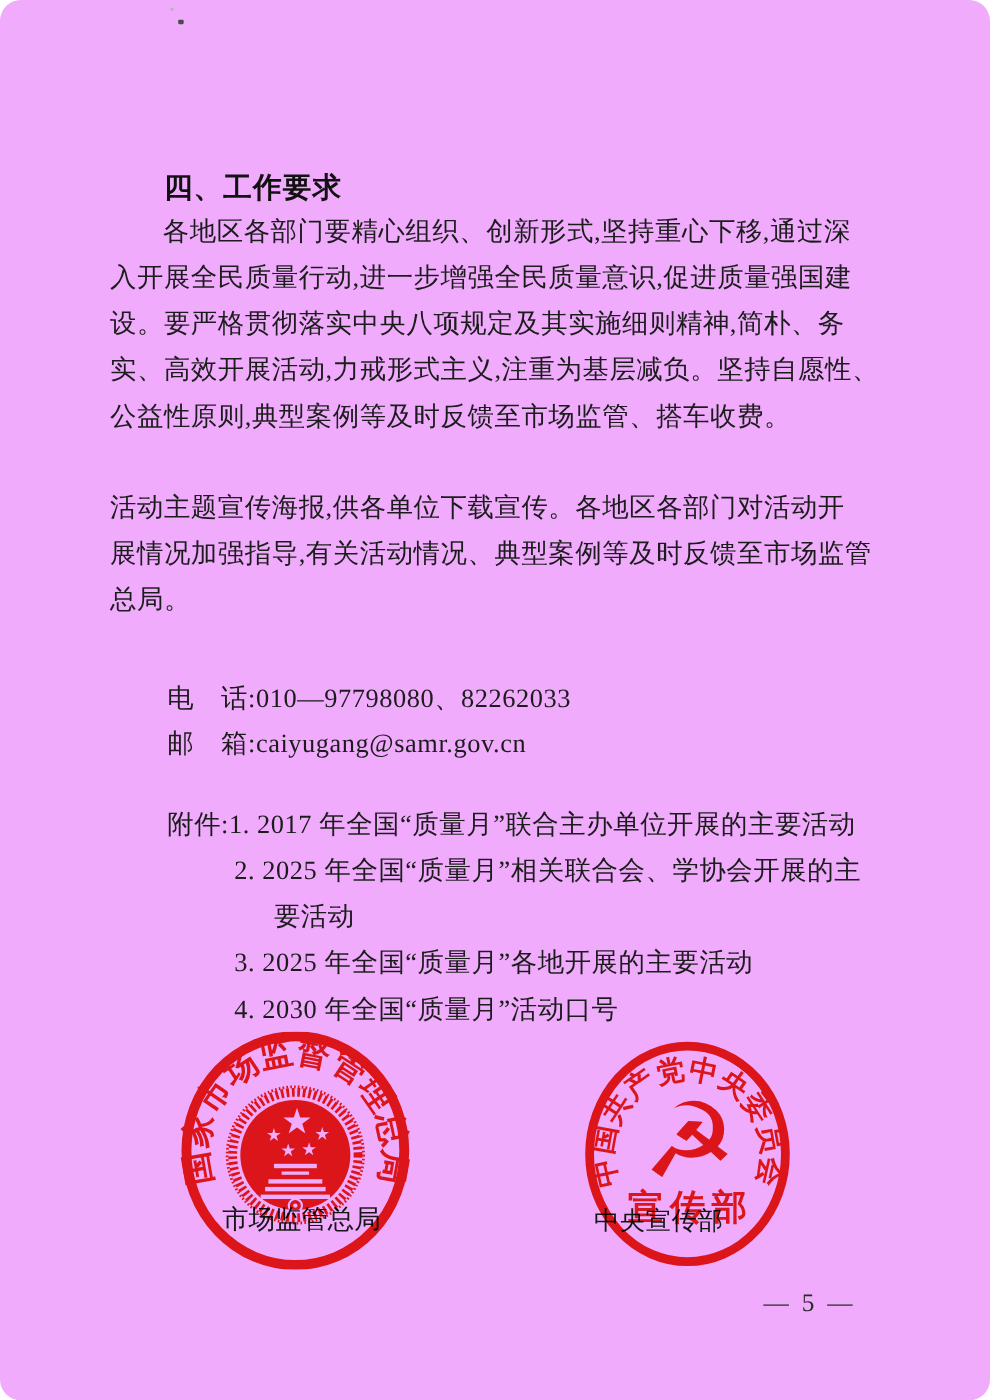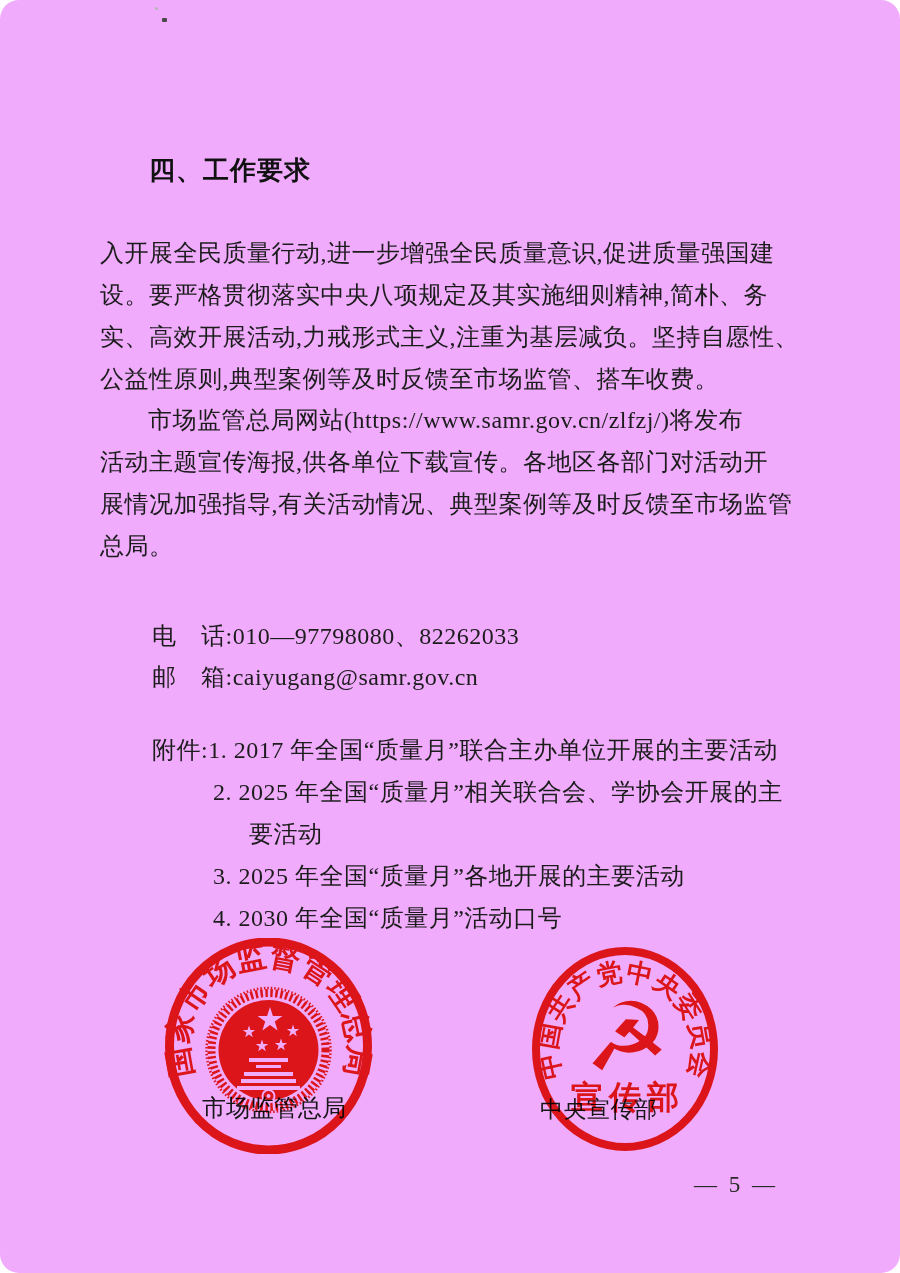--- a/index.html
+++ b/index.html
@@ -37,26 +37,26 @@
 </head>
 <body>
 
 <div class="doc">
 
   <div class="speck"></div>
   <div class="speck2"></div>
 
   <div class="heading">四、工作要求</div>
 
+  <div class="ln ind" style="top:190px">各地区各部门要精心组织、创新形式,坚持重心下移,通过深</div>
   <div class="ln" style="top:232px">入开展全民质量行动,进一步增强全民质量意识,促进质量强国建</div>
   <div class="ln" style="top:274px">设。要严格贯彻落实中央八项规定及其实施细则精神,简朴、务</div>
   <div class="ln" style="top:316px">实、高效开展活动,力戒形式主义,注重为基层减负。坚持自愿性、</div>
   <div class="ln" style="top:358px">公益性原则,典型案例等及时反馈至市场监管、搭车收费。</div>
 
-  <div class="ln ind" style="top:399px">市场监管总局网站(https://www.samr.gov.cn/zlfzj/)将发布</div>
   <div class="ln" style="top:441px">活动主题宣传海报,供各单位下载宣传。各地区各部门对活动开</div>
   <div class="ln" style="top:483px">展情况加强指导,有关活动情况、典型案例等及时反馈至市场监管</div>
   <div class="ln" style="top:525px">总局。</div>
 
   <div class="ln" style="top:615px;left:152px">电　话:010—97798080、82262033</div>
   <div class="ln" style="top:656px;left:152px">邮　箱:caiyugang@samr.gov.cn</div>
 
   <div class="ln" style="top:729px;left:152px">附件:1. 2017 年全国“质量月”联合主办单位开展的主要活动</div>
   <div class="ln" style="top:771px;left:213px">2. 2025 年全国“质量月”相关联合会、学协会开展的主</div>
   <div class="ln" style="top:813px;left:249px">要活动</div>

